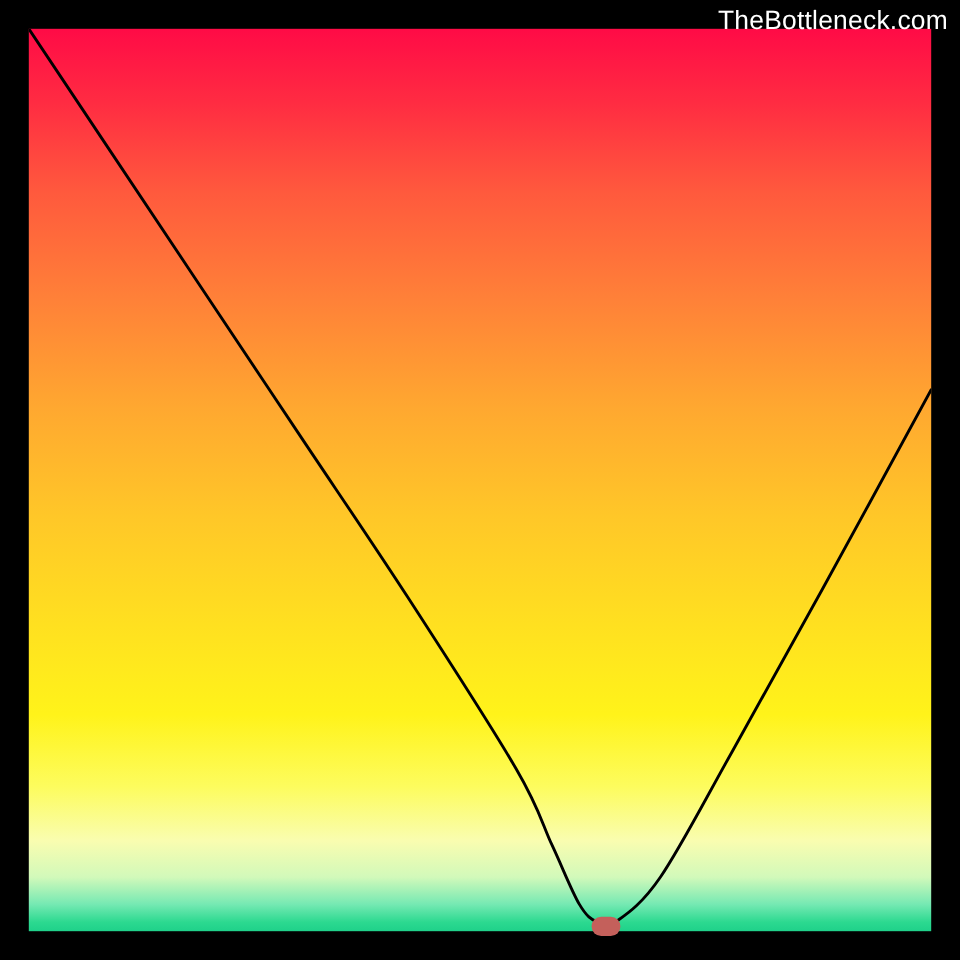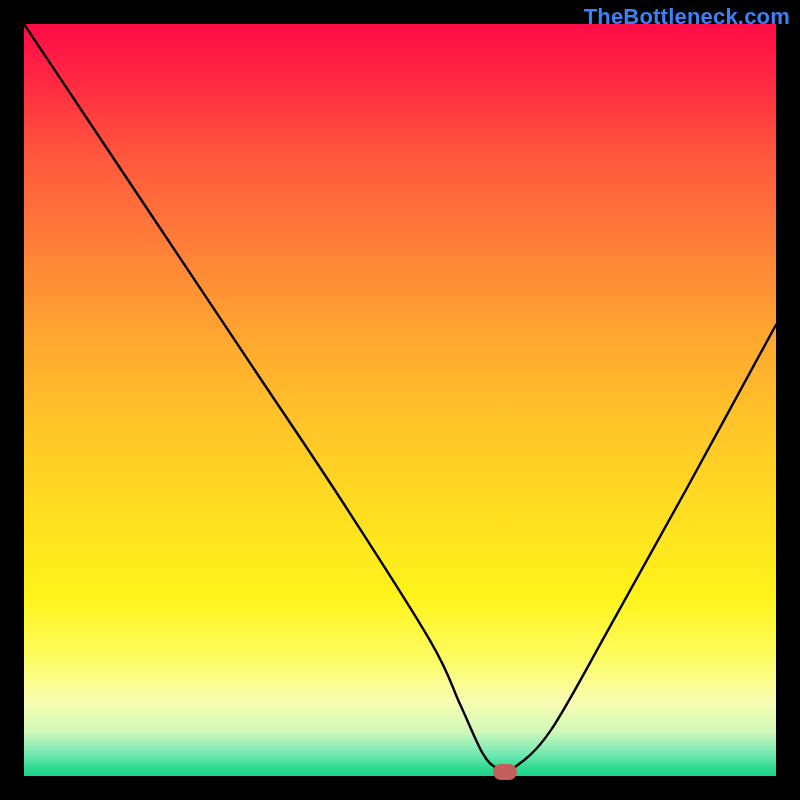--- a/index.html
+++ b/index.html
@@ -14,23 +14,23 @@
   .frame {
     position: relative;
     width: 800px;
     height: 800px;
     background: #000;
   }
   .watermark {
     position: absolute;
     top: 4px;
     right: 10px;
-    color: #3b82f6;
+    color: #ffffff;
     font-size: 22px;
-    font-weight: 700;
+    font-weight: 400;
     letter-spacing: 0.2px;
     z-index: 20;
   }
   .plot-area {
     position: absolute;
     left: 24px;
     top: 24px;
     width: 752px;
     height: 752px;
   }

